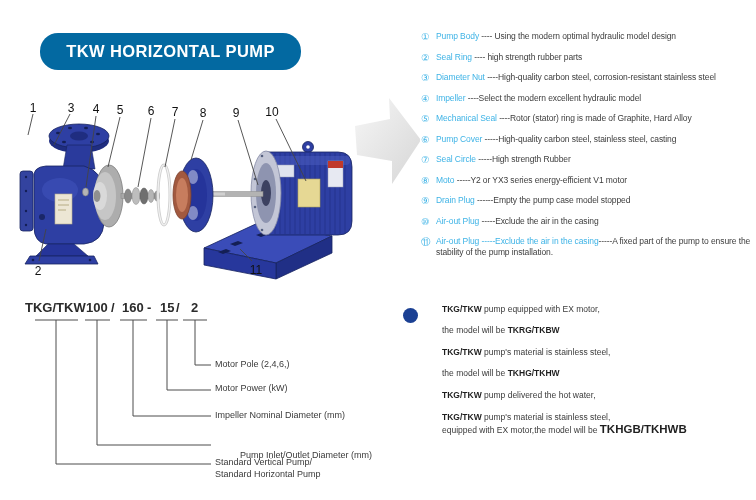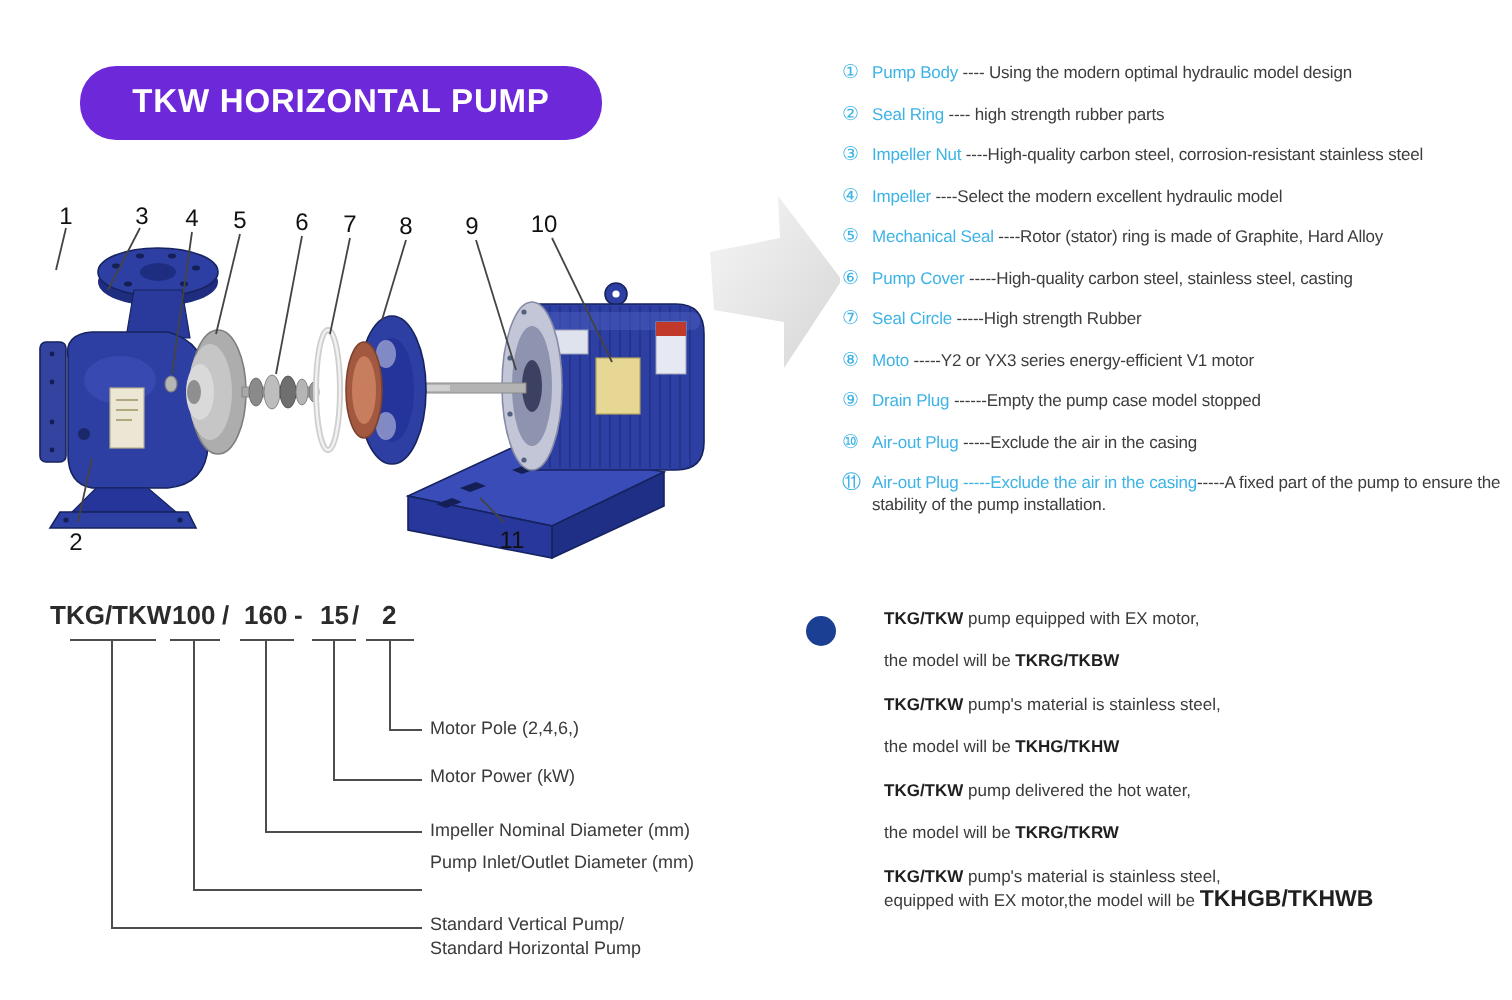--- a/index.html
+++ b/index.html
@@ -1,20 +1,20 @@
 <!DOCTYPE html>
 <html><head>
 <meta charset="utf-8">
 <style>
   html,body{margin:0;padding:0;background:#fff;}
   .page{position:relative;width:756px;height:500px;background:#ffffff;overflow:hidden;
         font-family:"Liberation Sans",sans-serif;color:#3d3d3d;}
 
   
-  .banner{position:absolute;left:40px;top:33px;width:261px;height:37px;background:#6d28d9;
+  .banner{position:absolute;left:40px;top:33px;width:261px;height:37px;background:#0369a1;
           border-radius:18px;display:flex;align-items:center;justify-content:center;}
   .banner span{color:#fff;font-weight:bold;font-size:16.5px;letter-spacing:.4px;}
 
   
   .diagram{position:absolute;left:8px;top:95px;}
   .callout-num{font-size:12px;fill:#111;font-family:"Liberation Sans",sans-serif;}
   .leader{stroke:#444;stroke-width:.9;fill:none;}
 
   
   .parts-list{position:absolute;left:421px;top:31px;width:334px;font-size:8.5px;line-height:11px;letter-spacing:-.1px;}
@@ -180,21 +180,21 @@
     <div class="part-item">
       <span class="pnum">①</span>
       <span class="ptext"><span class="pname">Pump Body</span><span class="pdesc"> ---- Using the modern optimal hydraulic model design</span></span>
     </div>
     <div class="part-item">
       <span class="pnum">②</span>
       <span class="ptext"><span class="pname">Seal Ring</span><span class="pdesc"> ---- high strength rubber parts</span></span>
     </div>
     <div class="part-item">
       <span class="pnum">③</span>
-      <span class="ptext"><span class="pname">Impeller Nut</span><span class="pdesc"> ----High-quality carbon steel, corrosion-resistant stainless steel</span></span>
+      <span class="ptext"><span class="pname">Diameter Nut</span><span class="pdesc"> ----High-quality carbon steel, corrosion-resistant stainless steel</span></span>
     </div>
     <div class="part-item">
       <span class="pnum">④</span>
       <span class="ptext"><span class="pname">Impeller</span><span class="pdesc"> ----Select the modern excellent hydraulic model</span></span>
     </div>
     <div class="part-item">
       <span class="pnum">⑤</span>
       <span class="ptext"><span class="pname">Mechanical Seal</span><span class="pdesc"> ----Rotor (stator) ring is made of Graphite, Hard Alloy</span></span>
     </div>
     <div class="part-item">
@@ -237,39 +237,38 @@
     <span class="mseg" style="left:61px;">100</span>
     <span class="mseg" style="left:86px;">/</span>
     <span class="mseg" style="left:97px;">160</span>
     <span class="mseg" style="left:122px;">-</span>
     <span class="mseg" style="left:135px;">15</span>
     <span class="mseg" style="left:151px;">/</span>
     <span class="mseg" style="left:166px;">2</span>
     <span class="mlabel" style="top:61px;">Motor Pole (2,4,6,)</span>
     <span class="mlabel" style="top:85px;">Motor Power  (kW)</span>
     <span class="mlabel" style="top:112px;">Impeller Nominal Diameter (mm)</span>
-    <span class="mlabel" style="top:128px;">Pump Inlet/Outlet Diameter (mm)</span>
+    <span class="mlabel" style="top:152px;margin-left:25px;">Pump Inlet/Outlet Diameter (mm)</span>
     <span class="mlabel" style="top:159px;">Standard Vertical Pump/</span>
     <span class="mlabel" style="top:171px;">Standard Horizontal Pump</span>
   </div>
 
   <div class="variants">
     <div class="vbullet"></div>
     <div class="vtext">
       <div class="vgroup">
         <p class="vline"><b>TKG/TKW</b><span> pump equipped with EX motor,</span></p>
         <p class="vline"><span>the model will be </span><b>TKRG/TKBW</b></p>
       </div>
       <div class="vgroup">
         <p class="vline"><b>TKG/TKW</b><span> pump's material is stainless steel,</span></p>
         <p class="vline"><span>the model will be </span><b>TKHG/TKHW</b></p>
       </div>
       <div class="vgroup">
         <p class="vline"><b>TKG/TKW</b><span> pump delivered the hot water,</span></p>
-        <p class="vline"><span>the model will be </span><b>TKRG/TKRW</b></p>
       </div>
       <div class="vgroup last">
         <p class="vline"><b>TKG/TKW</b><span> pump's material is stainless steel,</span></p>
         <p class="vline"><span>equipped with EX motor,the model will be </span><b class="big">TKHGB/TKHWB</b></p>
       </div>
     </div>
   </div>
 
 </div>
 

